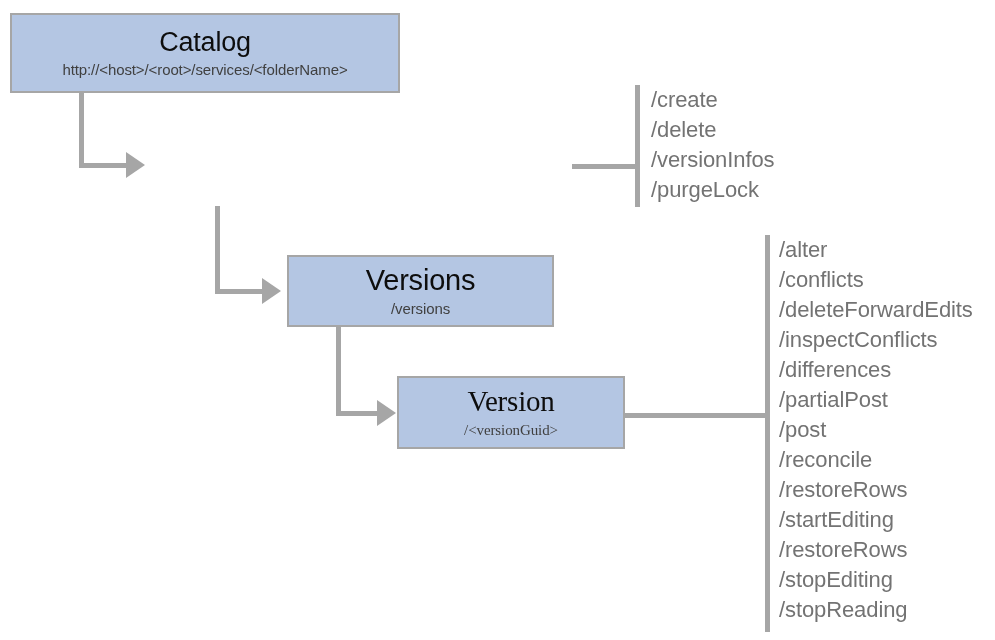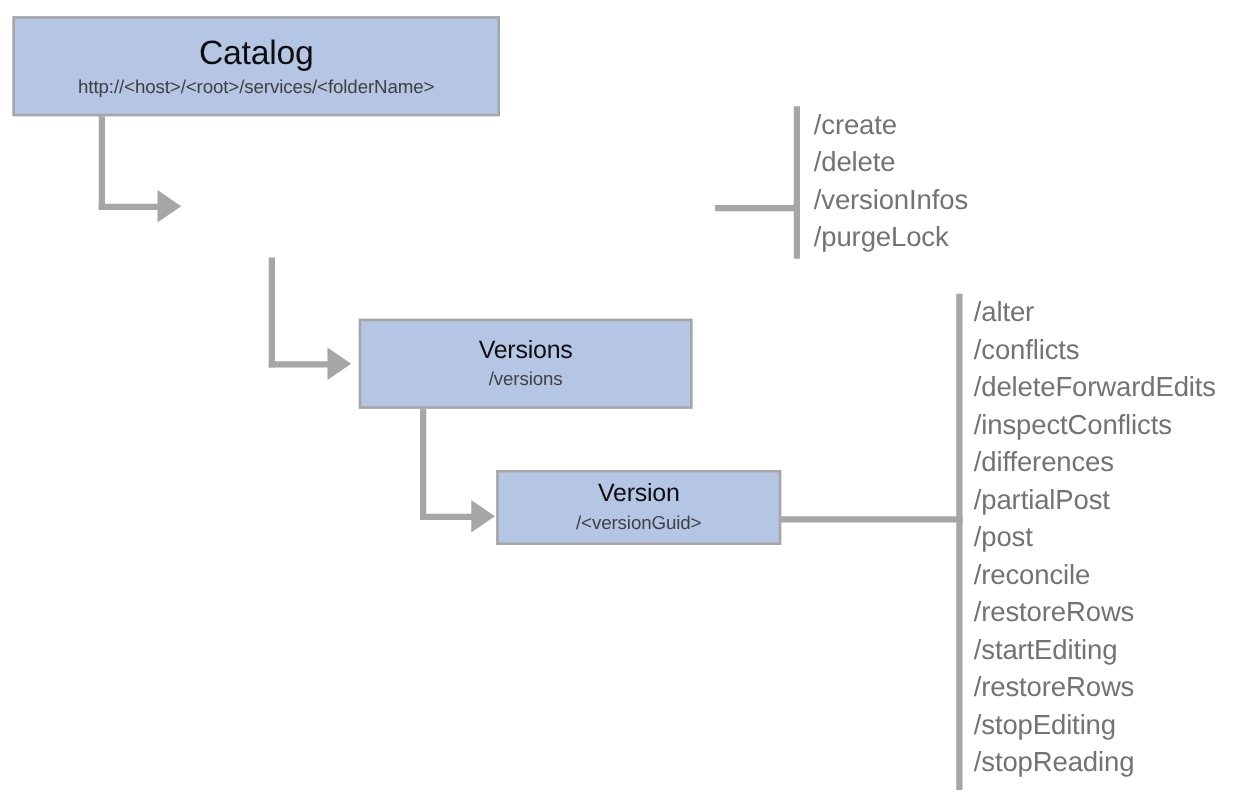--- a/index.html
+++ b/index.html
@@ -37,21 +37,21 @@
     letter-spacing: -0.2px;
   }
   .node-subtitle {
     font-size: 15px;
     line-height: 1.15;
     color: #404040;
     margin-top: 4px;
     letter-spacing: -0.1px;
   }
   .node-small .node-title {
-    font-size: 20px;
+    font-size: 29px;
     text-align: center;
   }
   .node-small .node-subtitle {
     font-size: 15px;
   }
 
   
   .conn-v {
     position: absolute;
     width: 5px;
@@ -119,21 +119,21 @@
 
   <div class="node node-small" style="left:287px; top:255px; width:267px; height:72px;">
     <div class="node-title">Versions</div>
     <div class="node-subtitle">/versions</div>
   </div>
 
   <div class="conn-v" style="left:336px; top:327px; height:89px;"></div>
   <div class="conn-h" style="left:336px; top:411px; width:42px;"></div>
   <div class="arrow-head" style="left:377px; top:400px;"></div>
 
-  <div class="node node-small" style="left:397px; top:376px; width:228px; height:60px;">
+  <div class="node node-small" style="left:397px; top:376px; width:228px; height:73px;font-family:Liberation Serif, serif;">
     <div class="node-title">Version</div>
     <div class="node-subtitle">/&lt;versionGuid&gt;</div>
   </div>
 
   <div class="conn-h" style="left:625px; top:413px; width:145px;"></div>
   <div class="bracket" style="left:765px; top:235px; height:397px;"></div>
 
   <div class="method-list" style="left:779px; top:235px;">
     <span class="method-item">/alter</span>
     <span class="method-item">/conflicts</span>

